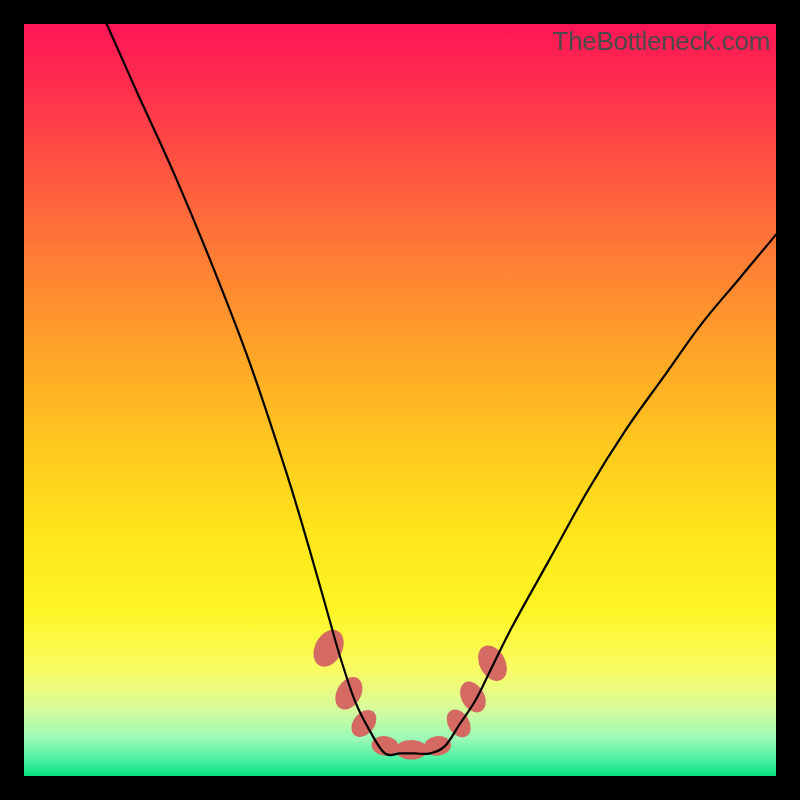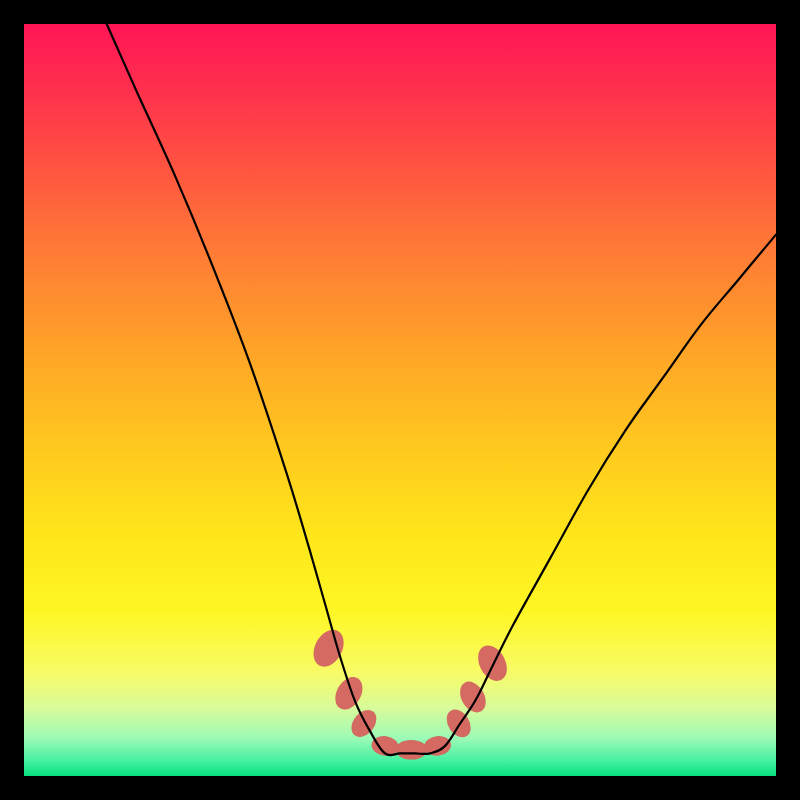--- a/index.html
+++ b/index.html
@@ -61,20 +61,21 @@
   .blob {
     fill: #d56a63;
     stroke: rgba(0,0,0,0.05);
     stroke-width: 0.3;
   }
 </style>
 </head>
 <body>
 
 <div class="frame">
+  <div class="watermark">TheBottleneck.com</div>
 
   <svg class="curve" viewBox="0 0 752 752" preserveAspectRatio="none">
     <g>
         <ellipse class="blob" cx="304.6" cy="624.2" rx="13.5" ry="19.6" transform="rotate(28 304.6 624.2)"></ellipse>
         <ellipse class="blob" cx="324.9" cy="669.3" rx="12.0" ry="17.3" transform="rotate(30 324.9 669.3)"></ellipse>
         <ellipse class="blob" cx="339.9" cy="699.4" rx="10.5" ry="15.0" transform="rotate(38 339.9 699.4)"></ellipse>
         <ellipse class="blob" cx="361.0" cy="721.9" rx="13.5" ry="9.8" transform="rotate(8 361.0 721.9)"></ellipse>
         <ellipse class="blob" cx="387.3" cy="725.7" rx="15.8" ry="9.8" transform="rotate(0 387.3 725.7)"></ellipse>
         <ellipse class="blob" cx="413.6" cy="721.9" rx="13.5" ry="9.8" transform="rotate(-8 413.6 721.9)"></ellipse>
         <ellipse class="blob" cx="434.7" cy="699.4" rx="10.5" ry="15.0" transform="rotate(-32 434.7 699.4)"></ellipse>

